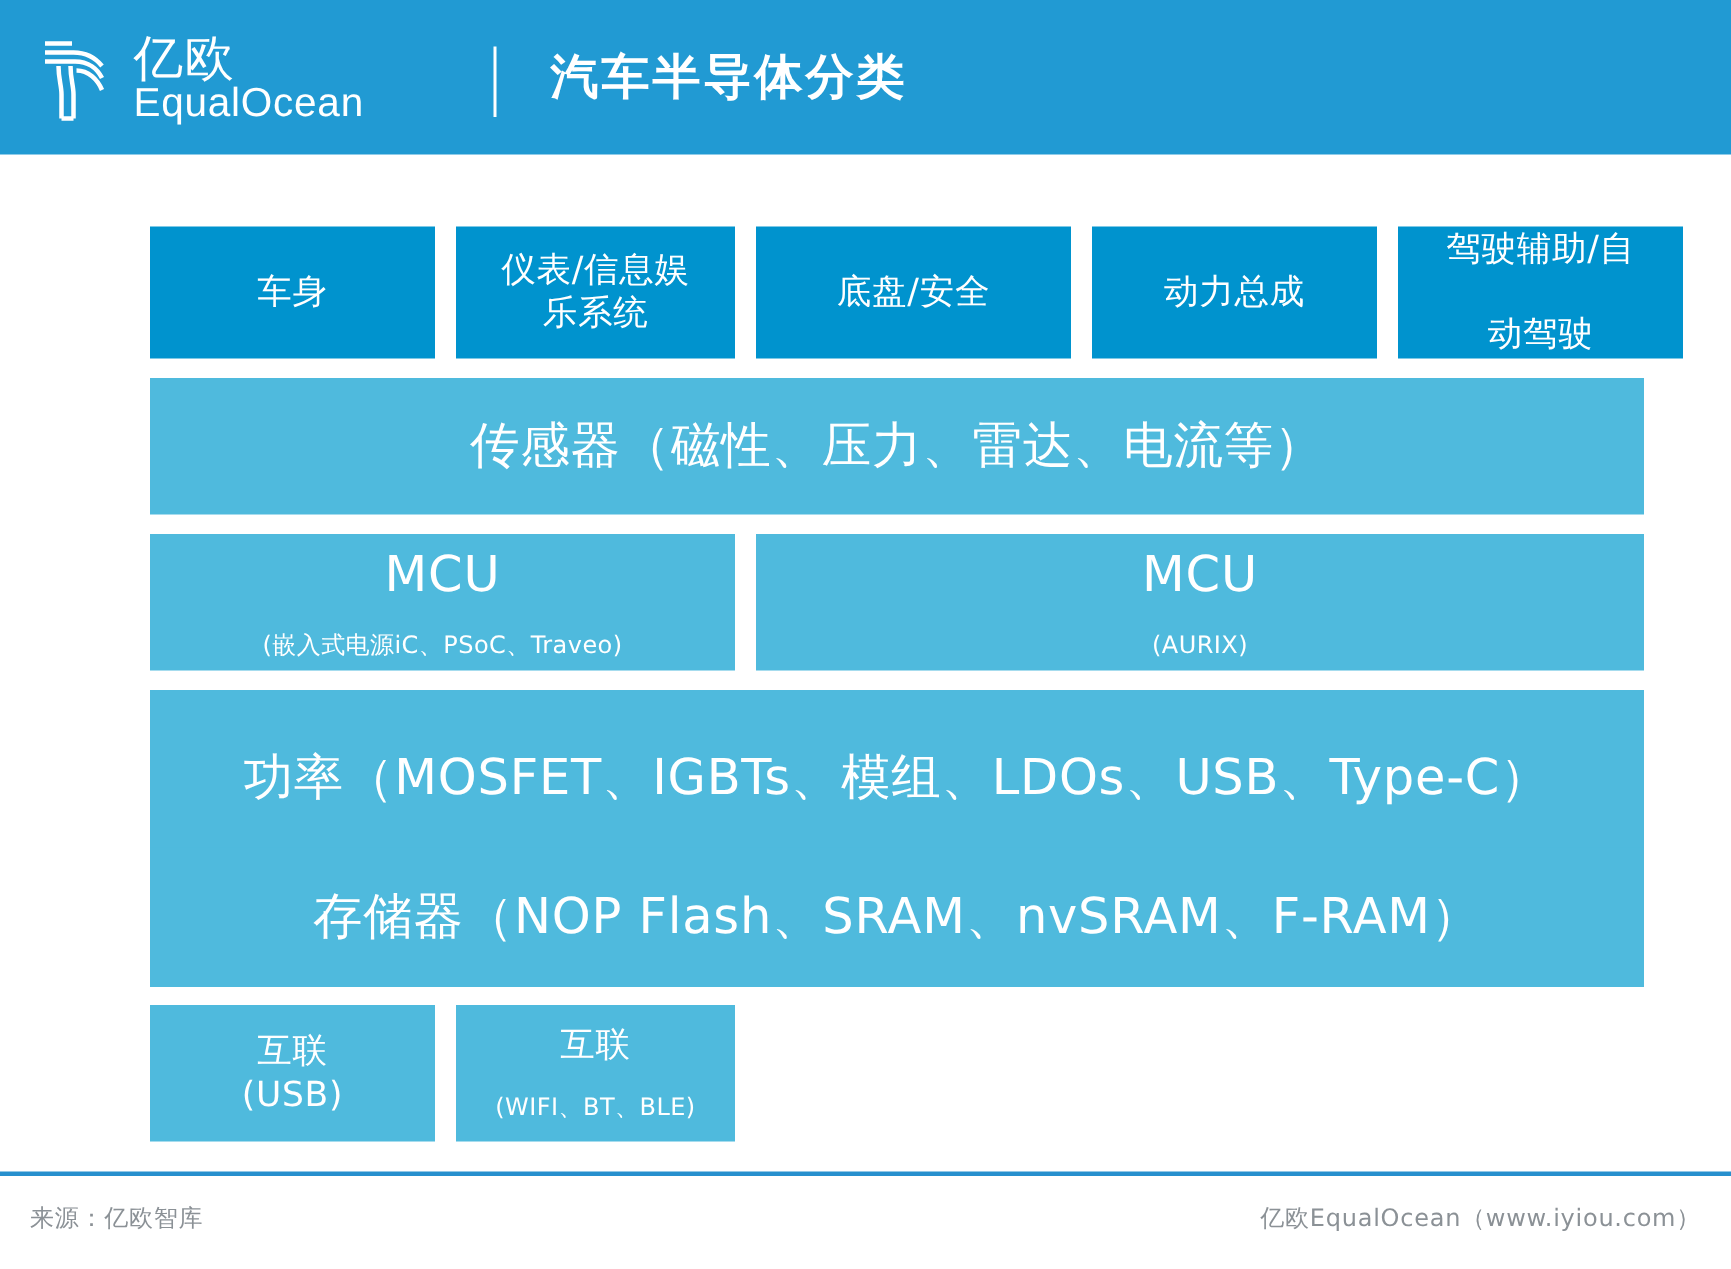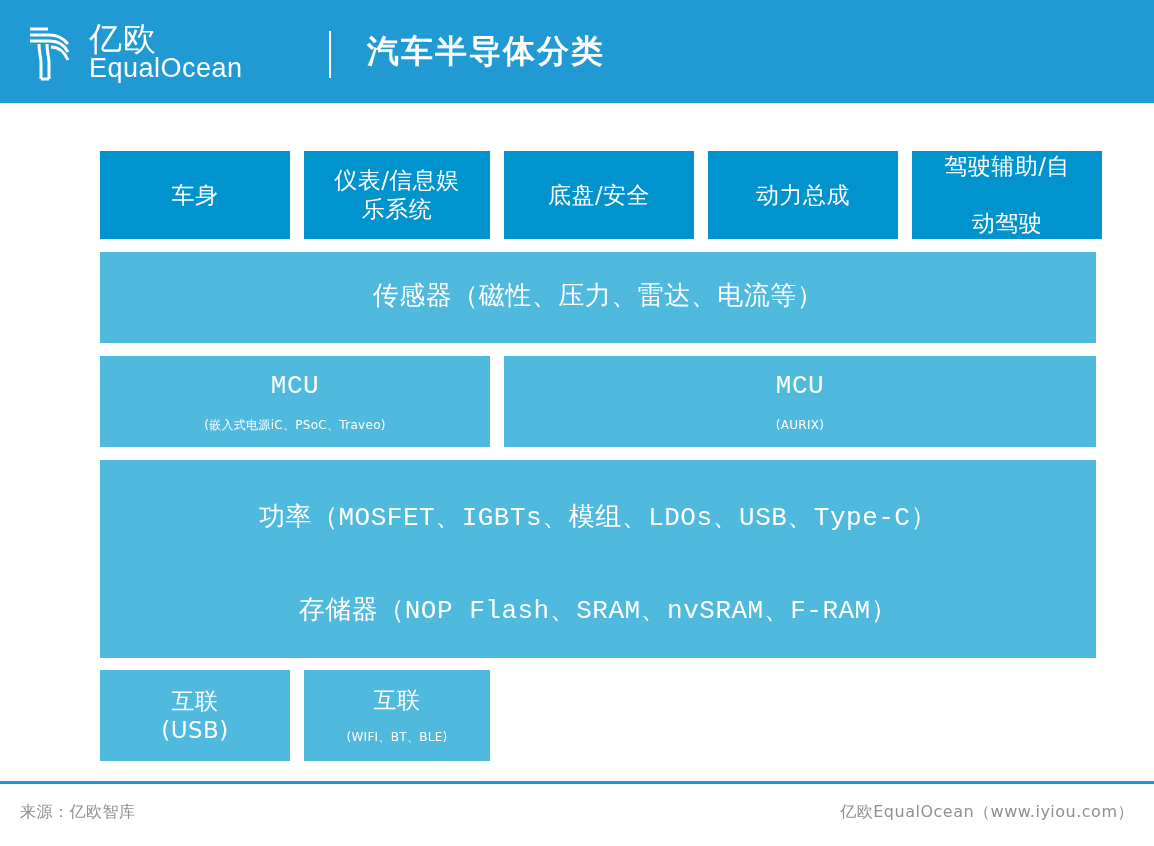--- a/index.html
+++ b/index.html
@@ -105,28 +105,27 @@
     line-height: 1.24;
   }
   .box.dark  { background: #0093CE; }
   .box.light { background: #4FBADD; }
 
   .box .main {
     font-size: 23px;
     letter-spacing: 0.5px;
   }
   .box .sub {
-    font-size: 12px;
+    font-size: 16px;
     letter-spacing: 0.3px;
     margin-top: 16px;
   }
   .box .wide {
-    font-size: 26px;
-    letter-spacing: 0.5px;
-    font-family: Liberation Mono, monospace;
+    font-size: 33px;
+    letter-spacing: 0.5px;
   }
 
   
   .row-apps     { top: 48px;  height: 88px; }
   .row-sensor   { top: 149px; height: 91px; }
   .row-mcu      { top: 253px; height: 91px; }
   .row-power    { top: 357px; height: 117px; justify-content: center; }
   .row-memory   { top: 462px; height: 93px; }
   .row-connect  { top: 567px; height: 91px; }
 
@@ -209,21 +208,21 @@
 <div class="diagram">
 
   <div class="row row-apps">
     <div class="box dark" style="width:190px;">
       <div class="main">车身</div>
     </div>
     <div class="box dark" style="width:186px;">
       <div class="main">仪表/信息娱</div>
       <div class="main">乐系统</div>
     </div>
-    <div class="box dark" style="width:190px;">
+    <div class="box dark" style="width:210px;">
       <div class="main">底盘/安全</div>
     </div>
     <div class="box dark" style="width:190px;">
       <div class="main">动力总成</div>
     </div>
     <div class="box dark" style="width:190px;gap:28px;">
       <div class="main">驾驶辅助/自</div>
       <div class="main">动驾驶</div>
     </div>
   </div>

